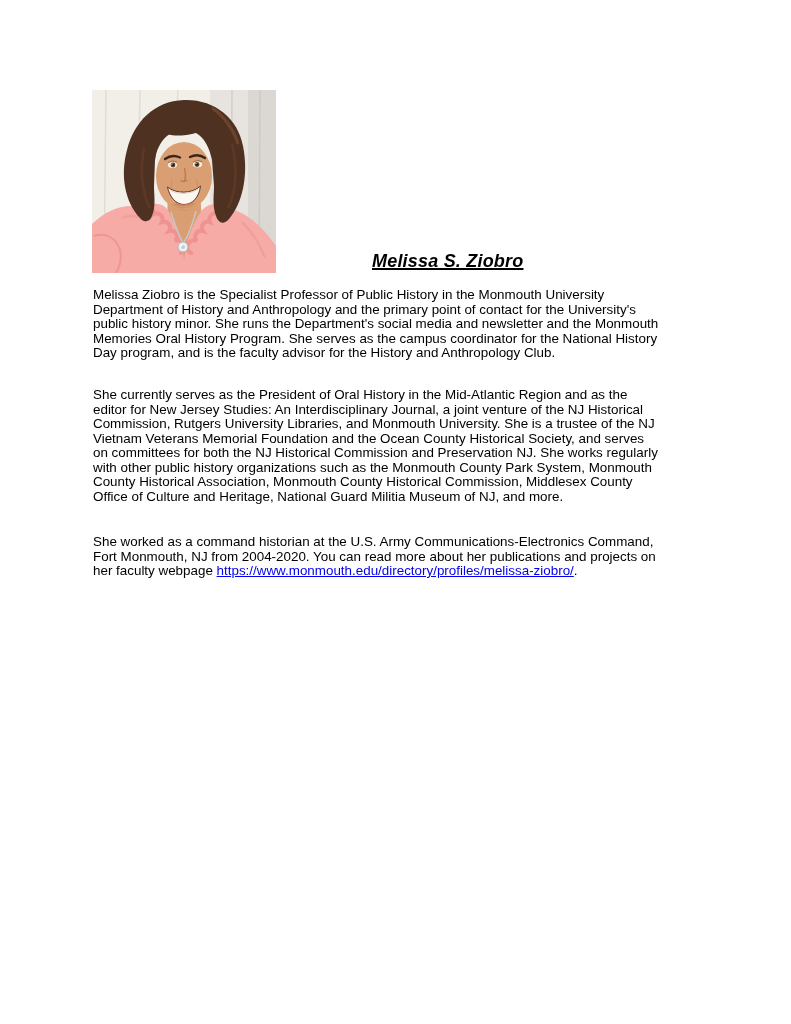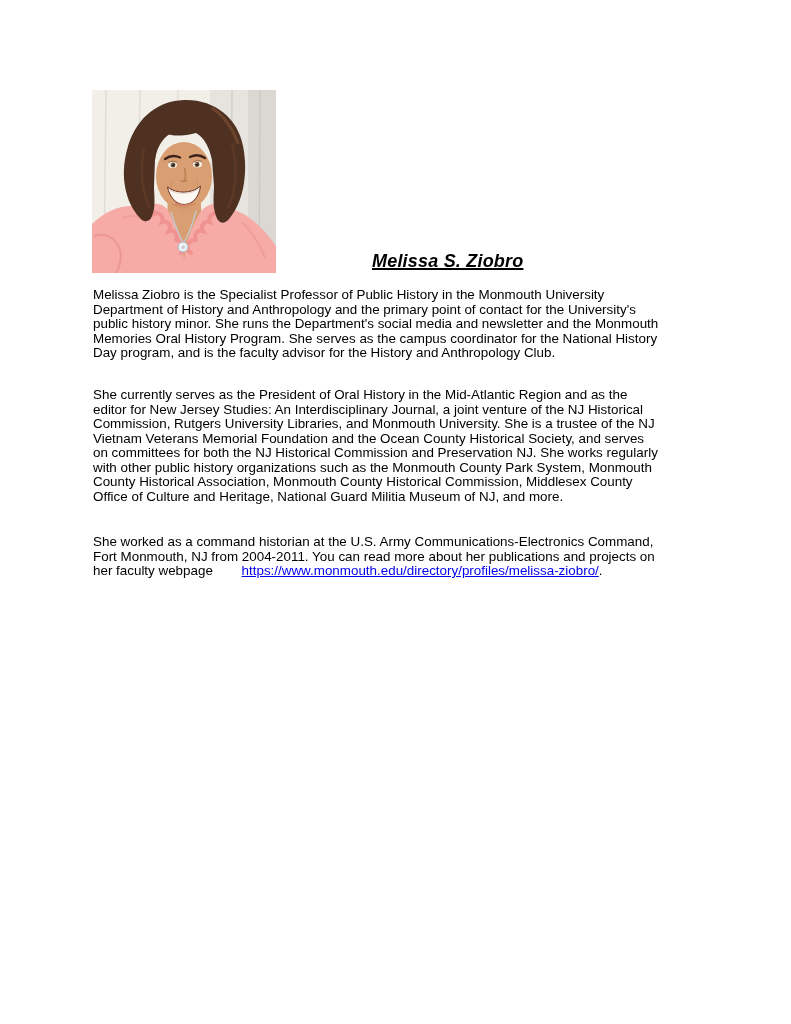--- a/index.html
+++ b/index.html
@@ -38,21 +38,20 @@
     font-size: 13.4px;
     line-height: 14.5px;
     white-space: pre-line;
   }
   #p1 { top: 288px; }
   #p2 { top: 388px; }
   #p3 { top: 535px; }
   a.weblink {
     text-decoration: underline;
     cursor: pointer;
-    margin-left: 25px;
   }
 </style>
 </head>
 <body style="background: rgb(255, 255, 255); color: rgb(0, 0, 0);">
 
 <div class="page">
 
   <div class="photo">
     <svg width="184" height="183" viewBox="0 0 184 183" xmlns="http://www.w3.org/2000/svg">
 
@@ -144,16 +143,16 @@
 County Historical Association, Monmouth County Historical Commission, Middlesex County
 Office of Culture and Heritage, National Guard Militia Museum of NJ, and more.</div>
 
   <div class="para" id="p1">Melissa Ziobro is the Specialist Professor of Public History in the Monmouth University
 Department of History and Anthropology and the primary point of contact for the University's
 public history minor. She runs the Department's social media and newsletter and the Monmouth
 Memories Oral History Program. She serves as the campus coordinator for the National History
 Day program, and is the faculty advisor for the History and Anthropology Club.</div>
 
   <div class="para" id="p3"><span>She worked as a command historian at the U.S. Army Communications-Electronics Command,
-Fort Monmouth, NJ from 2004-2011. You can read more about her publications and projects on
+Fort Monmouth, NJ from 2004-2020. You can read more about her publications and projects on
 her faculty webpage </span><a href="#" class="weblink" style="color: rgb(0, 0, 238);">https://www.monmouth.edu/directory/profiles/melissa-ziobro/</a><span>.</span></div>
 
 </div>
 
 </body></html>

